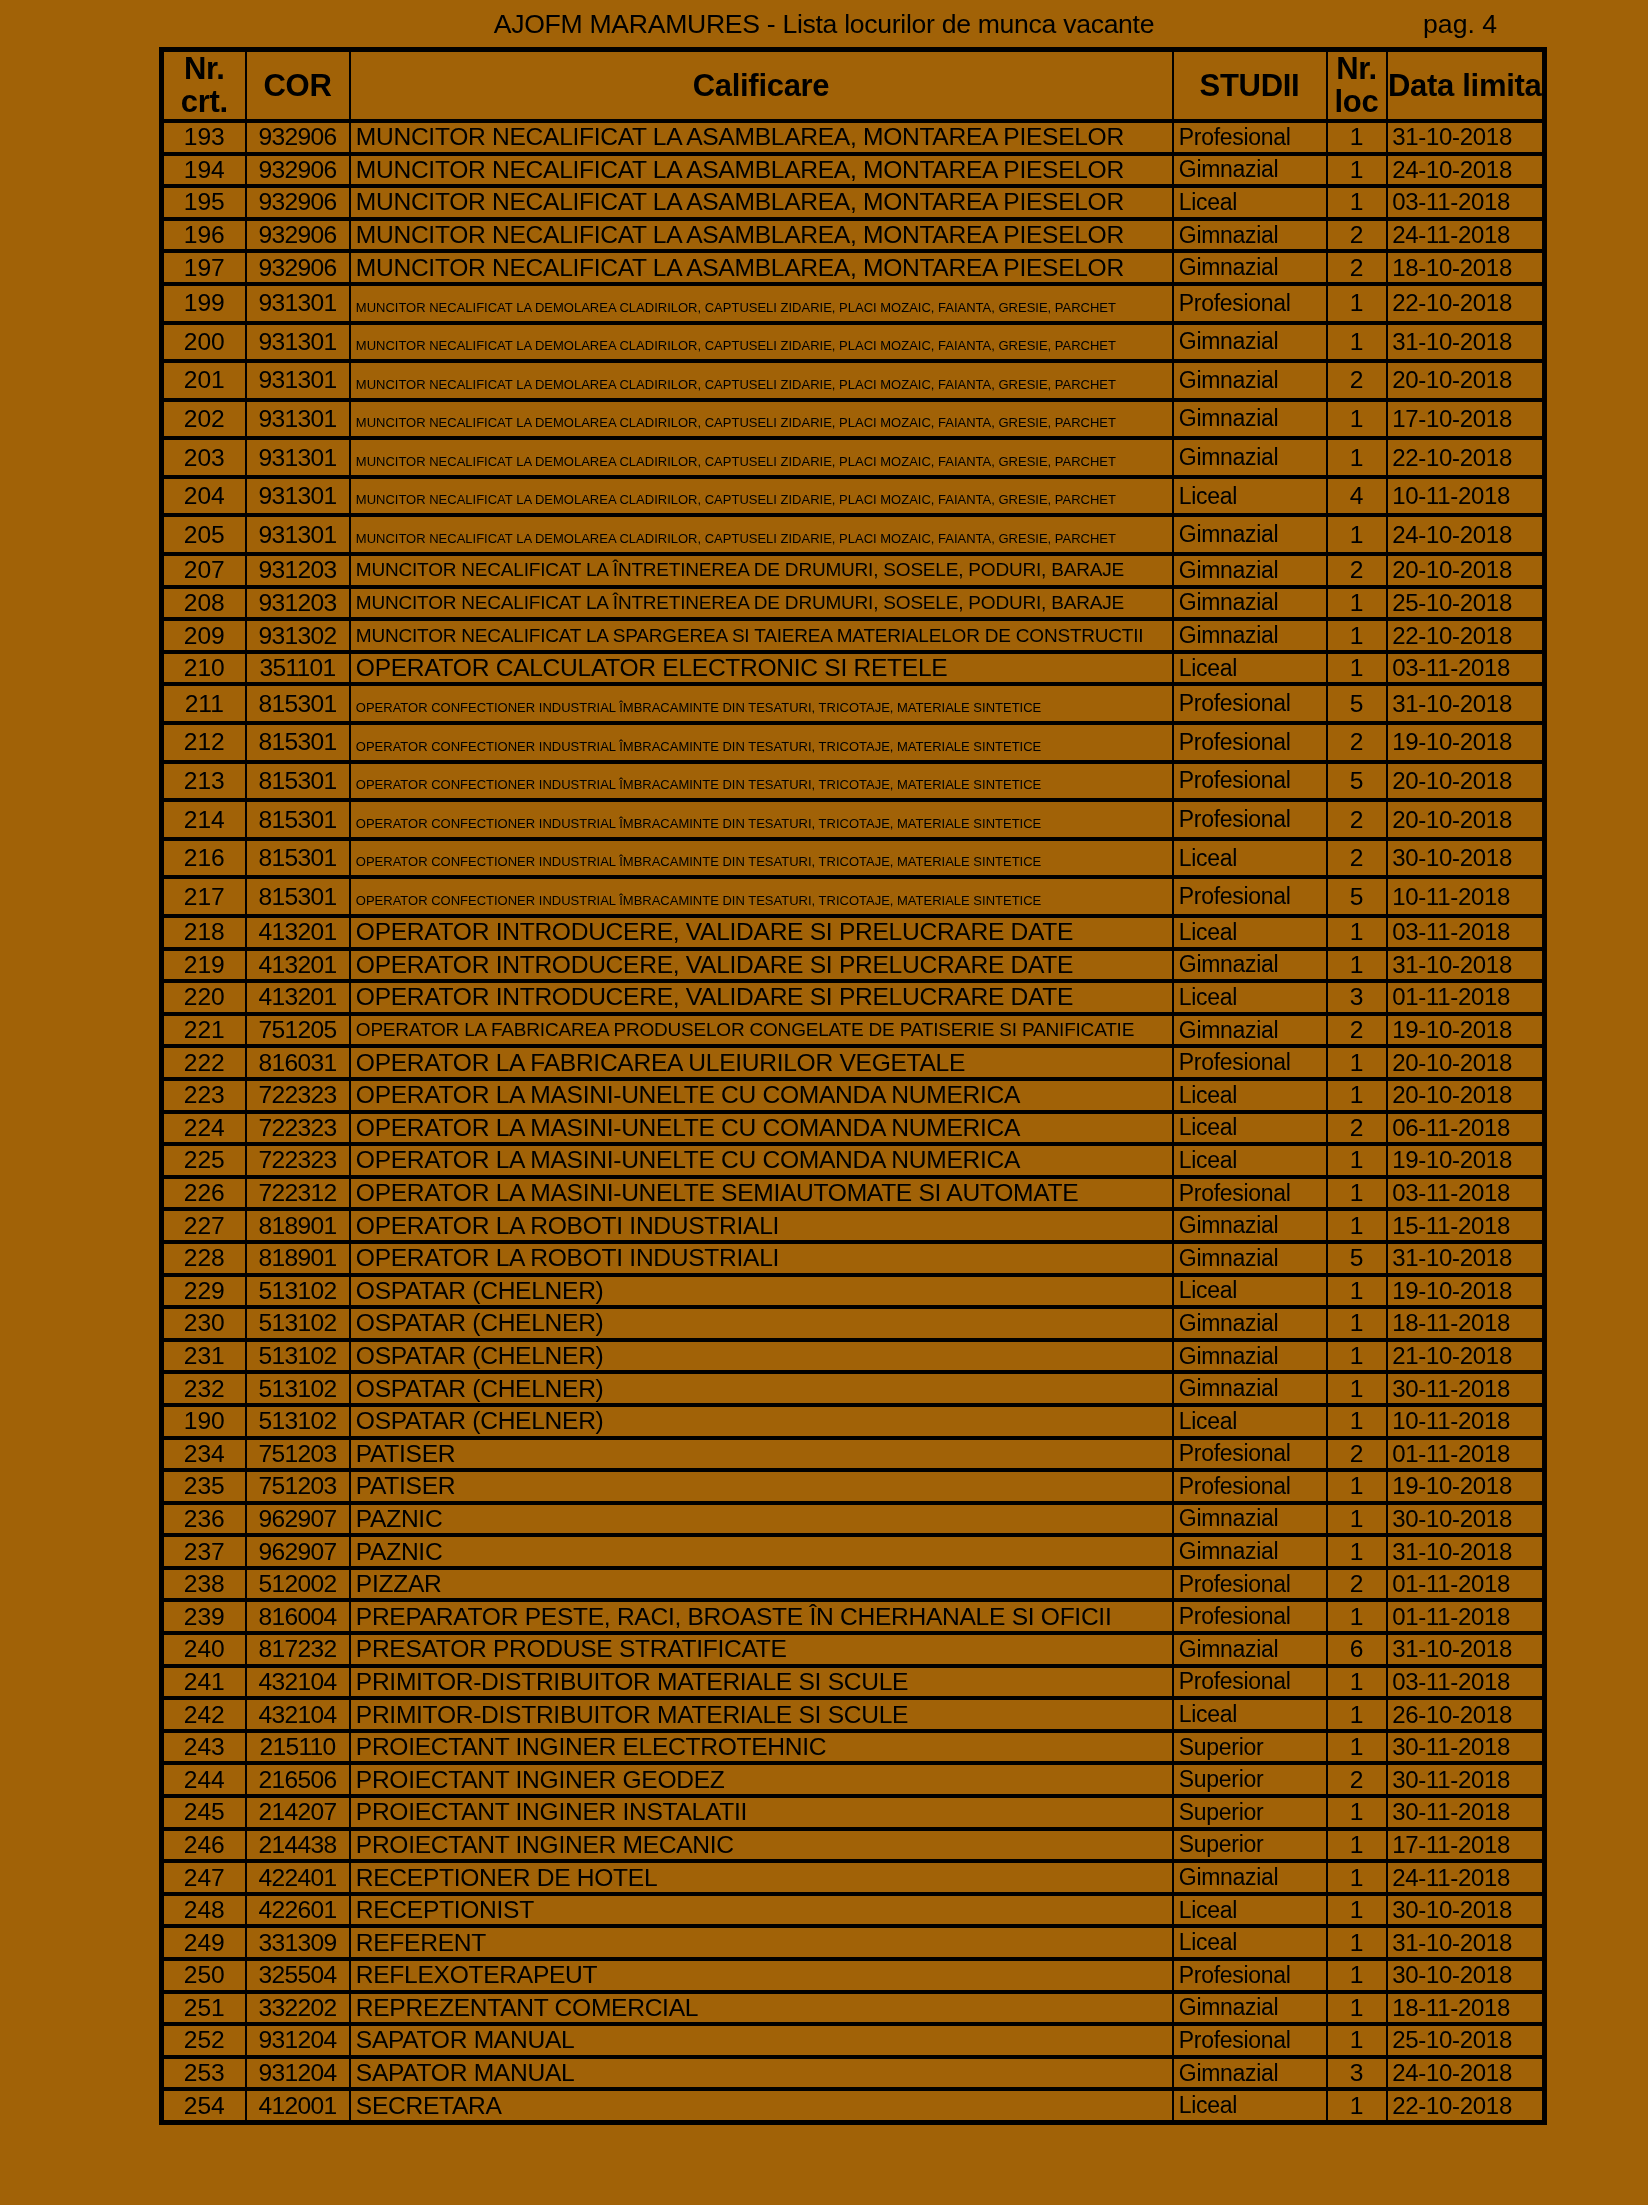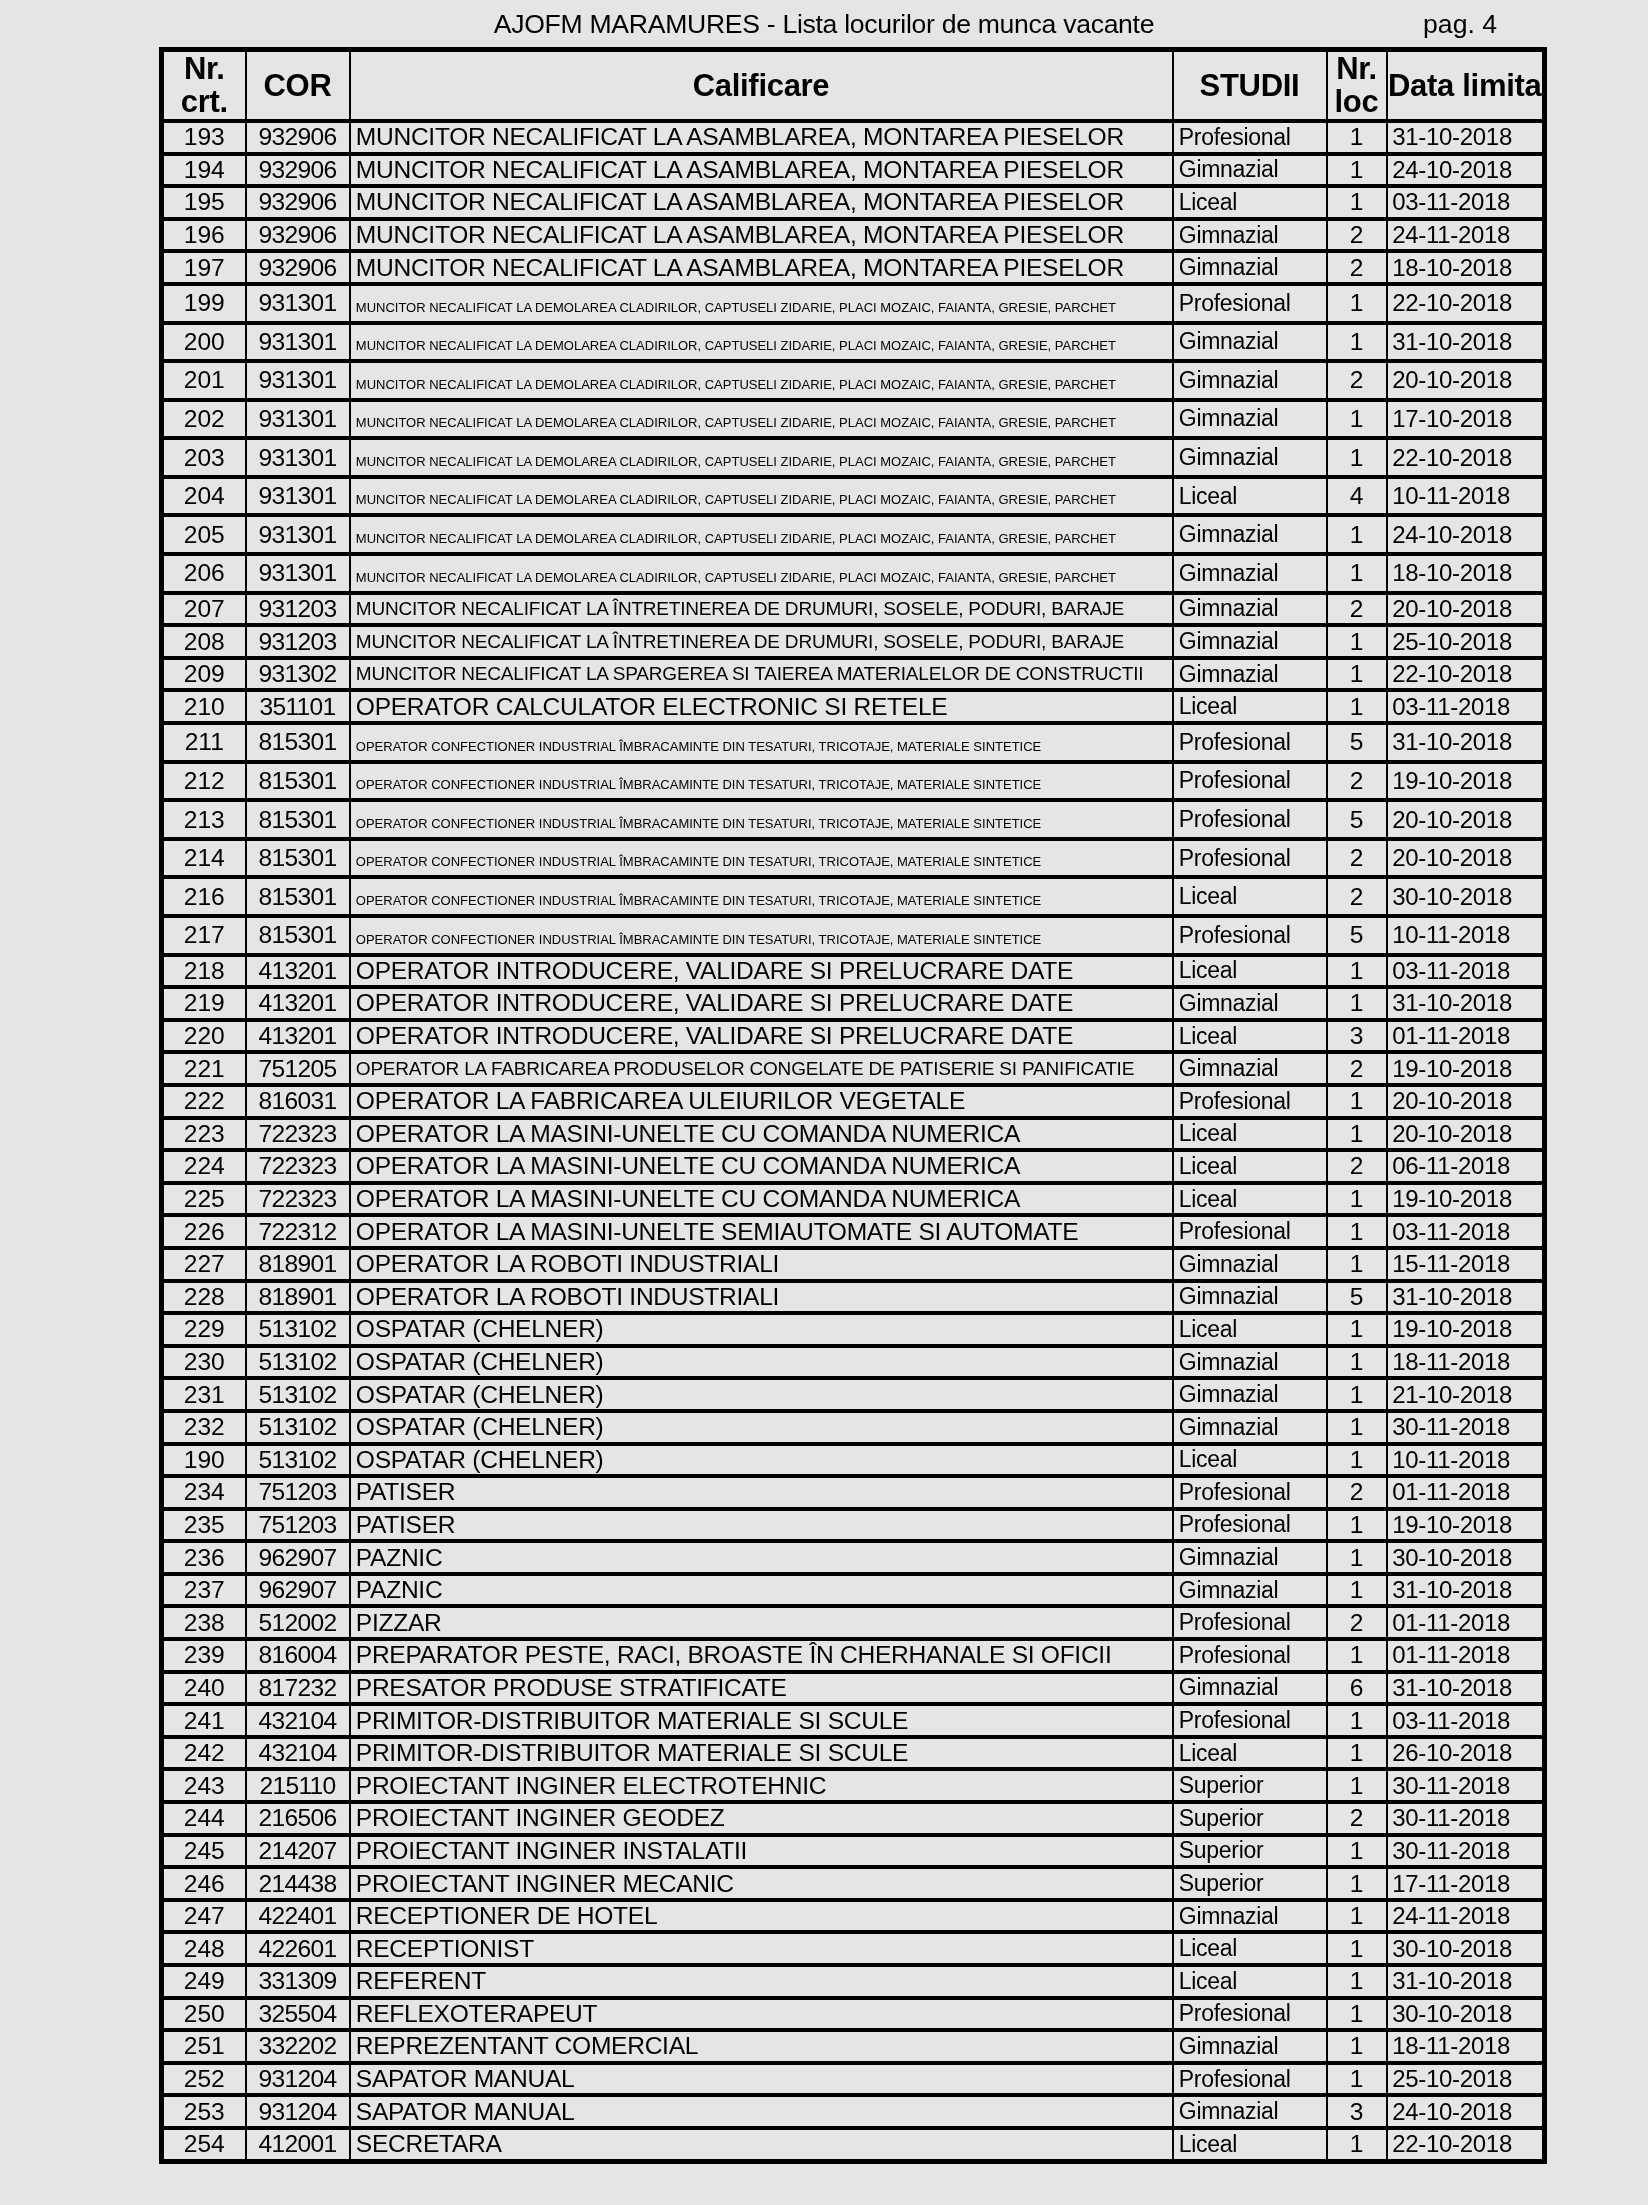--- a/index.html
+++ b/index.html
@@ -1,20 +1,20 @@
 <!DOCTYPE html>
 <html style="font-size:10.6px"><head>
 <meta charset="utf-8">
 <style>
   html, body { margin: 0; padding: 0; background: #ffffff; }
   .page {
     position: relative;
     width: 1648px;
     height: 2205px;
-    background: #e5e5e5;
+    background: #a16207;
     color: #000000;
     font-family: "Liberation Sans", sans-serif;
     overflow: hidden;
   }
   .title-row { position: absolute; top: 8px; left: 0; width: 100%; height: 40px; }
   .doc-title {
     text-align: center;
     font-size: 26.6px;
     line-height: 32px;
     letter-spacing: -0.3px;
@@ -210,28 +210,20 @@
         </tr>
         <tr>
           <td class="col-nr-crt">205</td>
           <td class="col-cor">931301</td>
           <td class="col-calificare q-small">MUNCITOR NECALIFICAT LA DEMOLAREA CLADIRILOR, CAPTUSELI ZIDARIE, PLACI MOZAIC, FAIANTA, GRESIE, PARCHET</td>
           <td class="col-studii">Gimnazial</td>
           <td class="col-nr-loc">1</td>
           <td class="col-data-limita">24-10-2018</td>
         </tr>
         <tr>
-          <td class="col-nr-crt">206</td>
-          <td class="col-cor">931301</td>
-          <td class="col-calificare q-small">MUNCITOR NECALIFICAT LA DEMOLAREA CLADIRILOR, CAPTUSELI ZIDARIE, PLACI MOZAIC, FAIANTA, GRESIE, PARCHET</td>
-          <td class="col-studii">Gimnazial</td>
-          <td class="col-nr-loc">1</td>
-          <td class="col-data-limita">18-10-2018</td>
-        </tr>
-        <tr>
           <td class="col-nr-crt">207</td>
           <td class="col-cor">931203</td>
           <td class="col-calificare q-medium">MUNCITOR NECALIFICAT LA ÎNTRETINEREA DE DRUMURI, SOSELE, PODURI, BARAJE</td>
           <td class="col-studii">Gimnazial</td>
           <td class="col-nr-loc">2</td>
           <td class="col-data-limita">20-10-2018</td>
         </tr>
         <tr>
           <td class="col-nr-crt">208</td>
           <td class="col-cor">931203</td>

